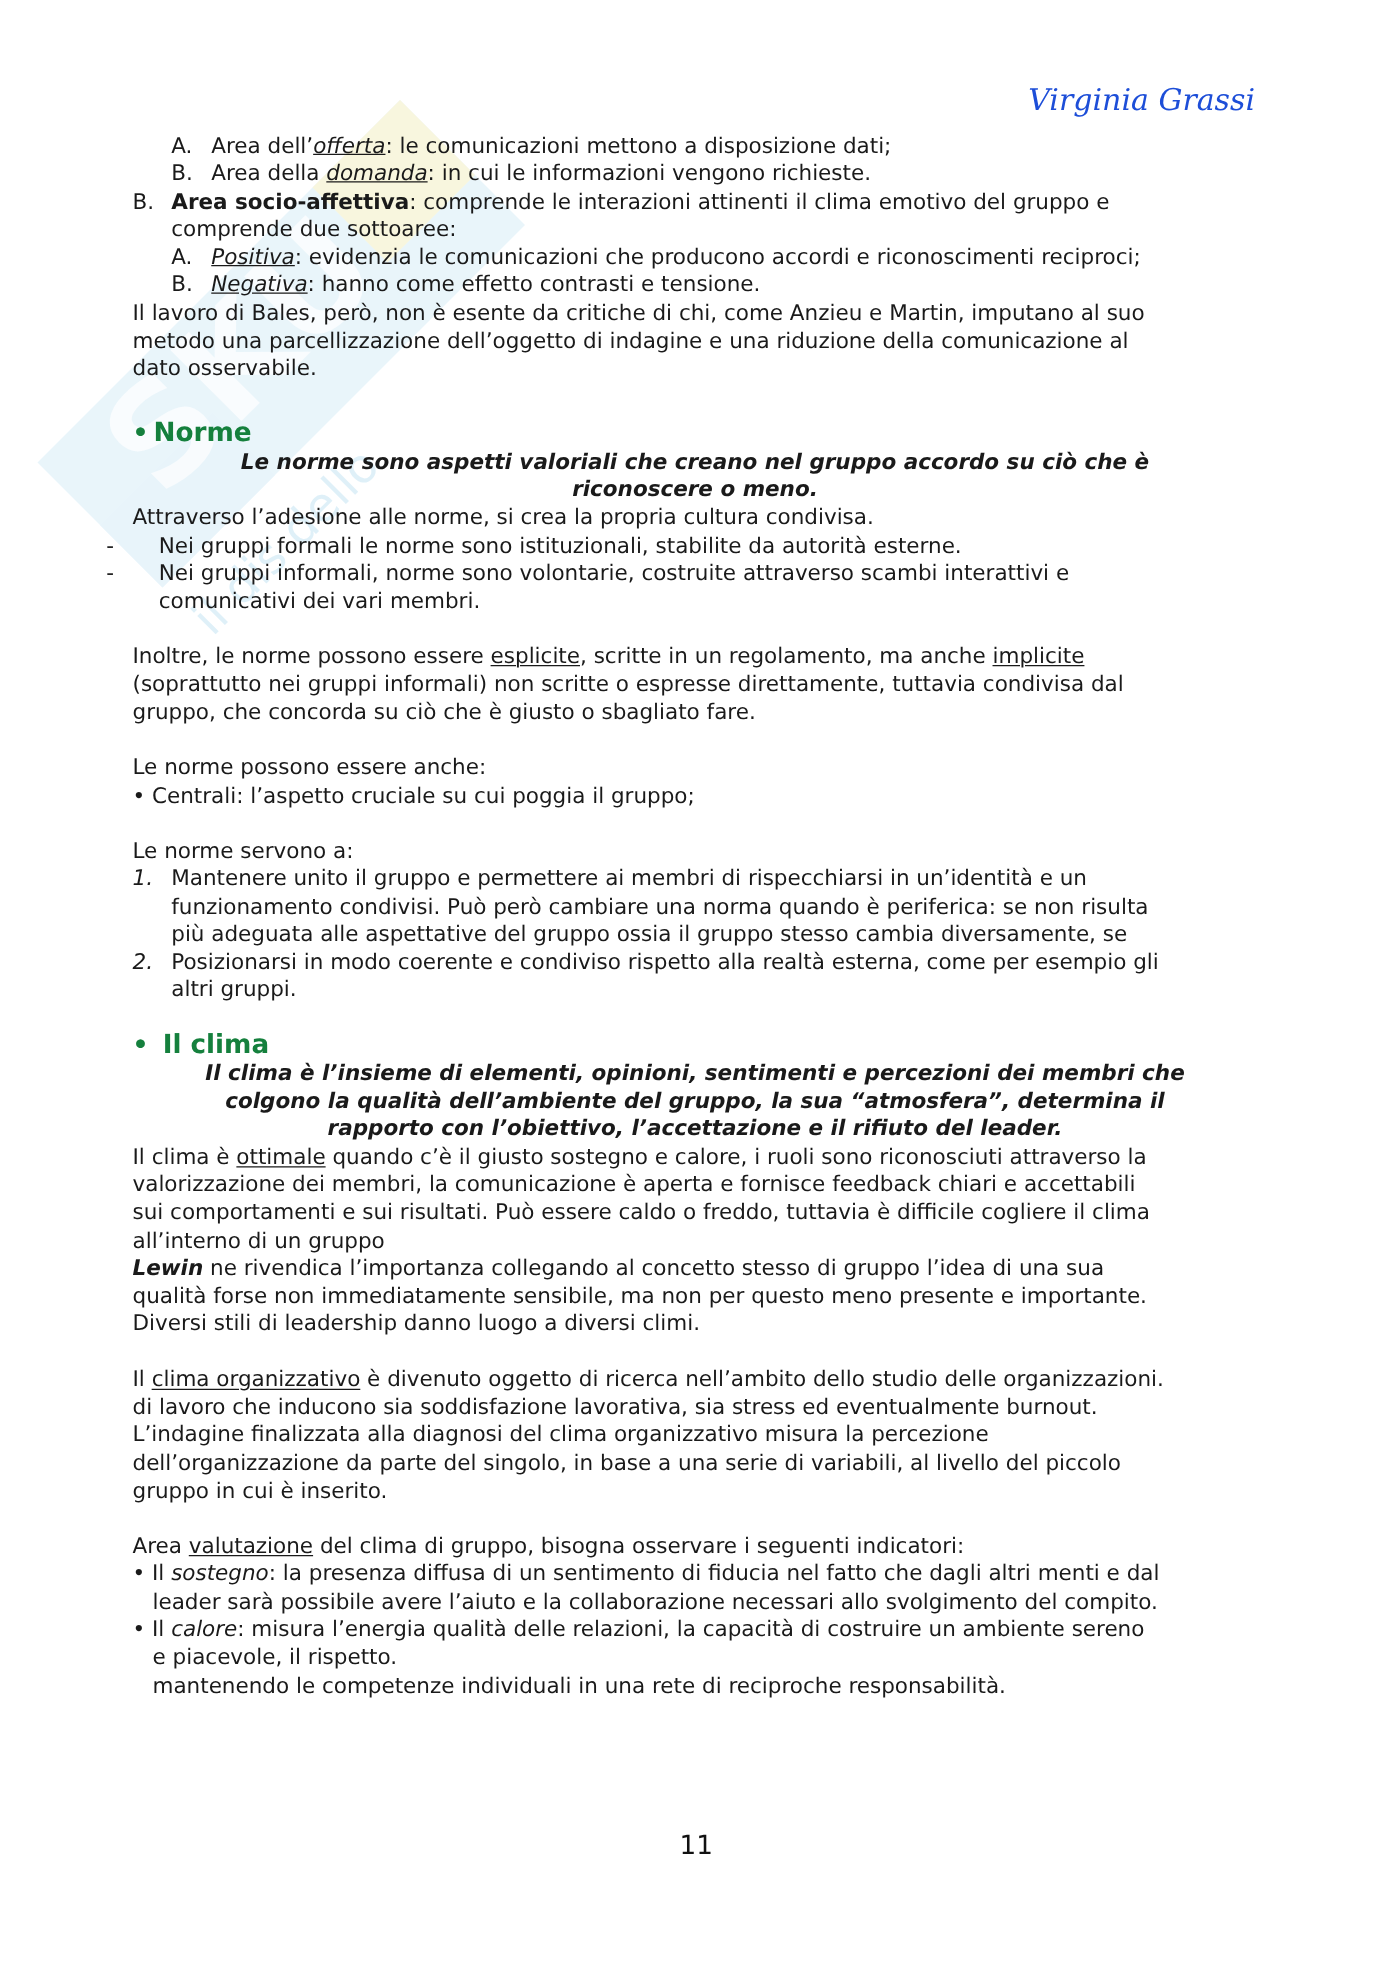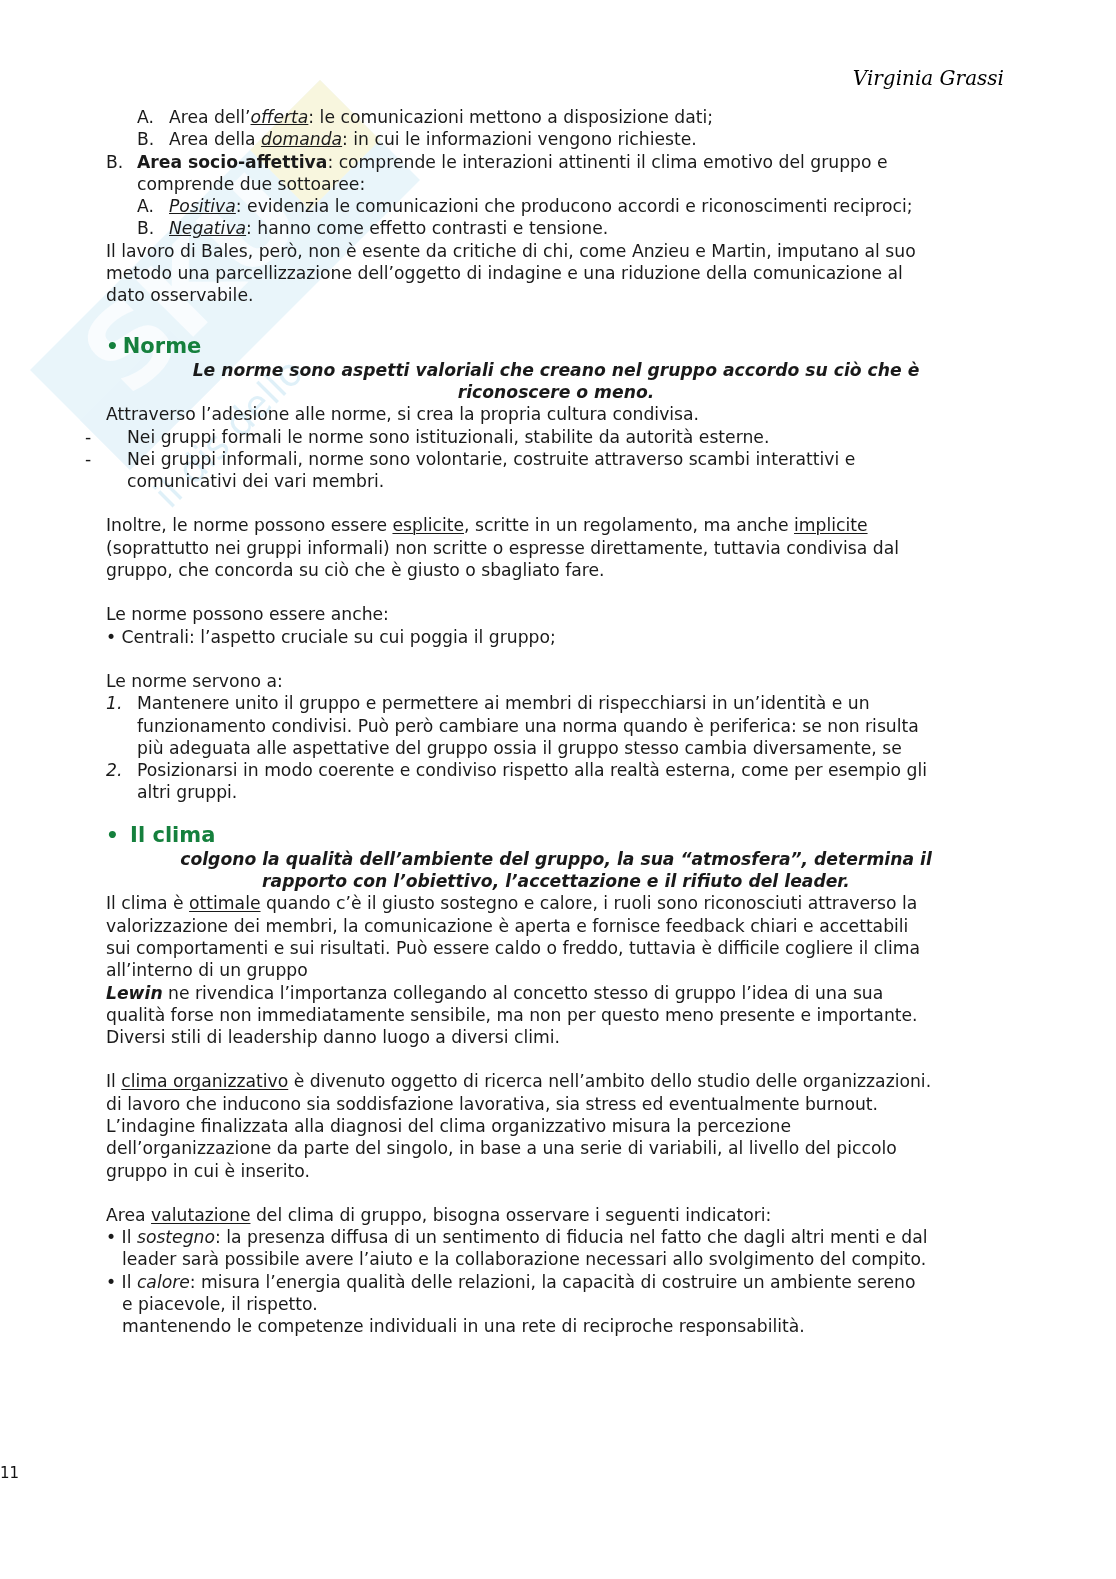--- a/index.html
+++ b/index.html
@@ -6,21 +6,21 @@
     body {
       width: 1116px; height: 1579px; position: relative; overflow: hidden;
       font-family: "DejaVu Sans", sans-serif; color: #1a1a1a;
     }
     .watermark {
       position: absolute; left: 20px; top: 40px; width: 420px; height: 520px;
       pointer-events: none; opacity: 0.35;
     }
     .header-name {
       position: absolute; right: 112px; top: 66px;
-      font-family: "DejaVu Serif", serif; font-style: italic; font-size: 20px; color: #000000;
+      font-family: "DejaVu Serif", serif; font-style: italic; font-size: 24px; color: #1d4ed8;
     }
     .page {
       position: absolute; left: 106px; top: 106px; width: 900px;
       font-size: 17.2px; line-height: 22.3px;
     }
     .line { white-space: nowrap; }
     .ind1 { padding-left: 31px; }
     .ind-sub { padding-left: 31px; text-indent: 0; }
     .lbl { display: inline-block; width: 32px; }
     .lbl2 { display: inline-block; width: 31px; }
@@ -30,22 +30,22 @@
     .heading {
       color: #15803d; font-weight: bold; font-size: 21px; line-height: 26px; margin-top: 16px;
     }
     .heading .dot { font-size: 20px; margin-right: 4px; }
     .def {
       text-align: center; font-weight: bold; font-style: italic; line-height: 22.3px;
     }
     .dash-list .item { padding-left: 21px; text-indent: -21px; }
     .num .n { display: inline-block; width: 31px; font-style: italic; text-indent: 0; }
     .pagenum {
-      position: absolute; left: 0; right: 2px; top: 1464px; text-align: left;
-      font-size: 15px; color: #111;
+      position: absolute; left: 0; right: 2px; top: 1464px; text-align: center;
+      font-size: 21px; color: #111;
     }
   </style>
 </head>
 <body>
 
 <svg class="watermark" viewBox="0 0 420 520">
   <polygon points="10,330 300,40 400,140 110,430" fill="#8ecbe8" opacity="0.55"></polygon>
   <polygon points="230,110 300,40 360,100 290,170" fill="#f3e79a" opacity="0.9"></polygon>
   <polygon points="60,380 150,290 200,340 110,430" fill="#bfe2f3"></polygon>
   <text x="110" y="360" transform="rotate(-45 110 360)" font-family="DejaVu Sans, sans-serif" font-size="110" font-weight="bold" fill="#ffffff" opacity="0.7">SKU</text>
@@ -114,20 +114,21 @@
     <div class="line" style="padding-left:31px">funzionamento condivisi. Può però cambiare una norma quando è periferica: se non risulta</div>
     <div class="line" style="padding-left:31px">più adeguata alle aspettative del gruppo ossia il gruppo stesso cambia diversamente, se</div>
     <div class="line"><span class="n">2.</span><span>Posizionarsi in modo coerente e condiviso rispetto alla realtà esterna, come per esempio gli</span></div>
     <div class="line" style="padding-left:31px">altri gruppi.</div>
   </div>
 
   <div class="heading" style="margin-top:18px;">
     <span class="dot">•</span> <span>Il clima</span>
   </div>
   <div class="def">
+    <div>Il clima è l’insieme di elementi, opinioni, sentimenti e percezioni dei membri che</div>
     <div>colgono la qualità dell’ambiente del gruppo, la sua “atmosfera”, determina il</div>
     <div>rapporto con l’obiettivo, l’accettazione e il rifiuto del leader.</div>
   </div>
   <div>
     <div class="line"><span>Il clima è </span><u>ottimale</u><span> quando c’è il giusto sostegno e calore, i ruoli sono riconosciuti attraverso la</span></div>
     <div class="line">valorizzazione dei membri, la comunicazione è aperta e fornisce feedback chiari e accettabili</div>
     <div class="line">sui comportamenti e sui risultati. Può essere caldo o freddo, tuttavia è difficile cogliere il clima</div>
     <div class="line">all’interno di un gruppo</div>
   </div>
   <div>

